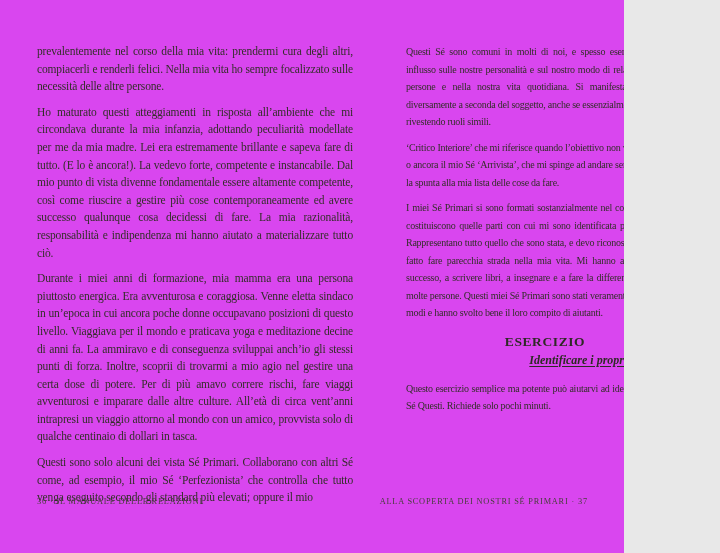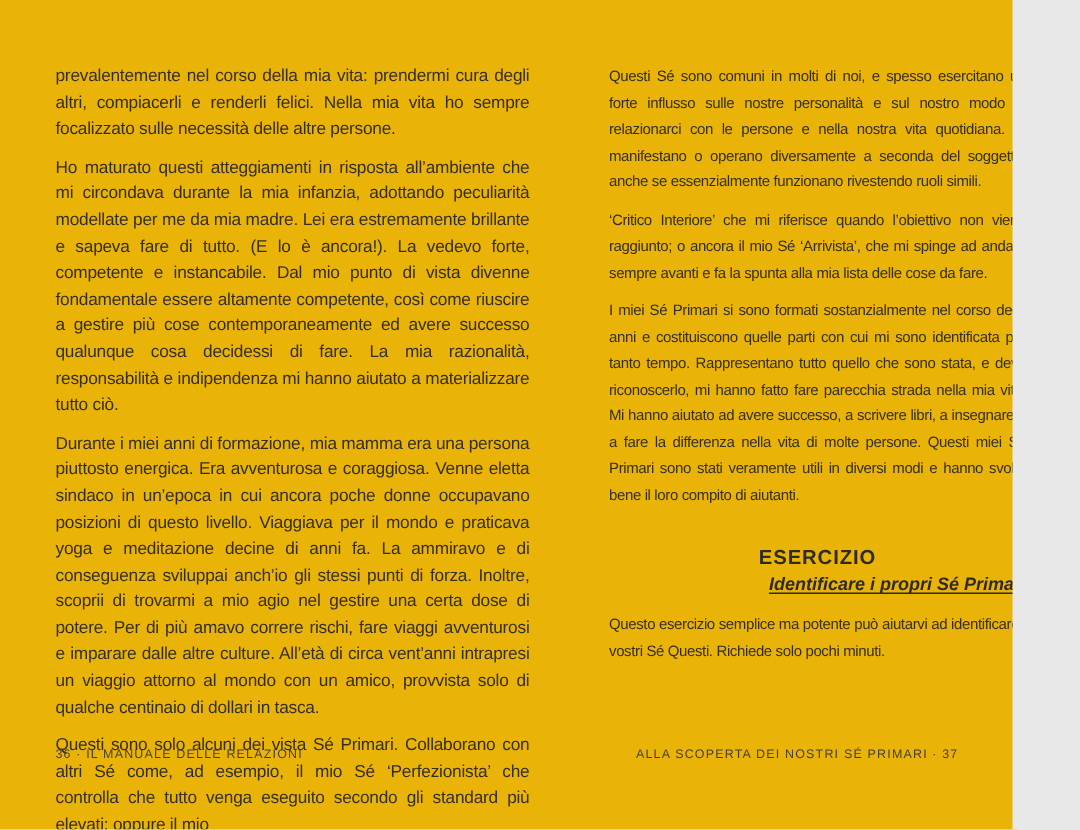--- a/index.html
+++ b/index.html
@@ -1,23 +1,23 @@
 <!DOCTYPE html>
 <html><head>
 <meta charset="utf-8">
 <style>
   * { margin: 0; padding: 0; box-sizing: border-box; }
   html, body { background: #e8e8e8; }
   .spread {
     position: relative;
-    width: 675px;
+    width: 624px;
     height: 553px;
-    background: #eab308;
+    background: #d946ef;
     overflow: hidden;
-    font-family: Liberation Sans, sans-serif;
+    font-family: Liberation Serif, serif;
     color: #332e29;
   }
   .page-col { position: absolute; top: 43px; }
   .col-left  { left: 37px;  width: 316px; }
   .col-right { left: 406px; width: 278px; }
 
   .col-left p.body {
     font-size: 11.5px;
     line-height: 17.6px;
     letter-spacing: -0.15px;
@@ -26,21 +26,21 @@
   }
   .col-right p.body {
     font-size: 10px;
     line-height: 17.5px;
     letter-spacing: -0.25px;
     text-align: justify;
     margin-bottom: 8px;
   }
 
   .exercise-heading {
-    margin-top: 25px;
+    margin-top: 12px;
     text-align: center;
     font-size: 13.5px;
     font-weight: bold;
     letter-spacing: 0.6px;
     color: #2e2a25;
   }
   .exercise-subheading {
     margin-top: 3px;
     margin-bottom: 12px;
     text-align: right;

